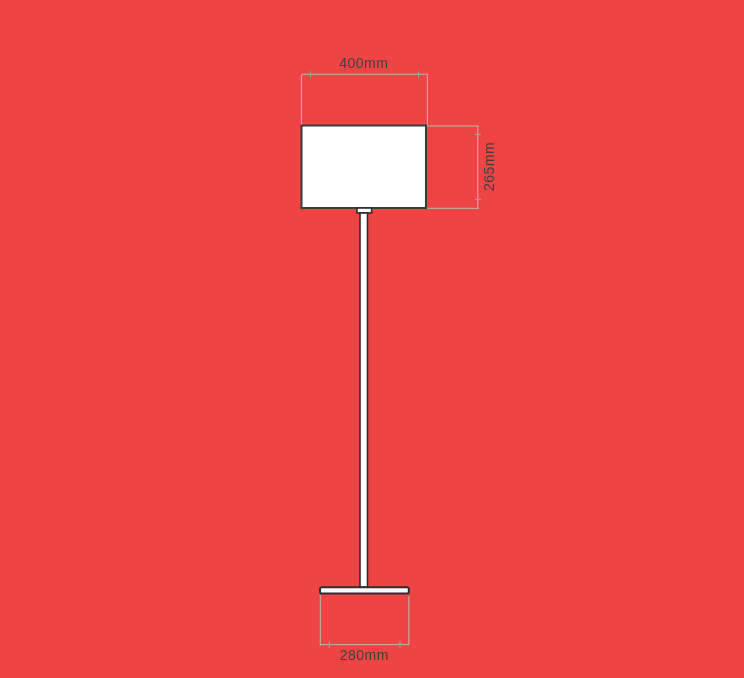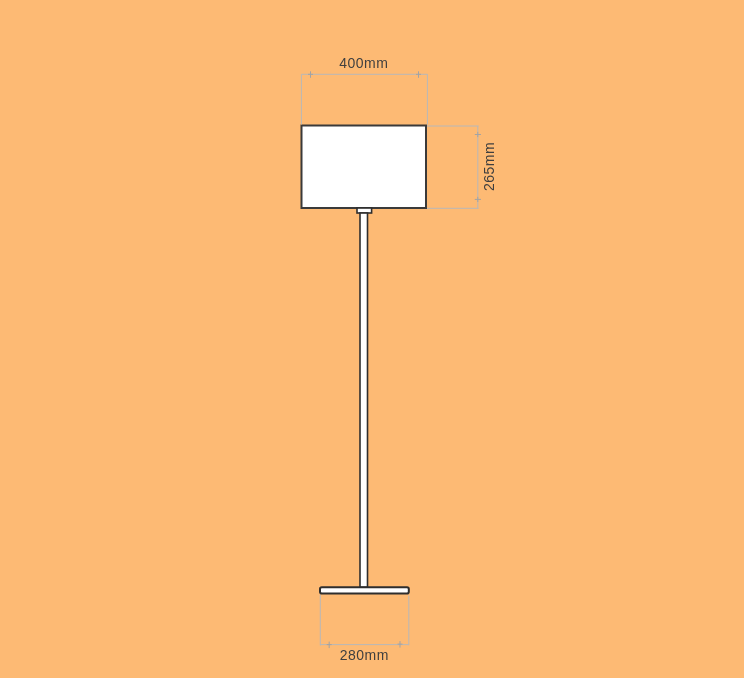--- a/index.html
+++ b/index.html
@@ -1,16 +1,16 @@
 <!DOCTYPE html>
 <html><head>
 <meta charset="utf-8">
 <style>
   html,body{margin:0;padding:0;background:#ffffff;}
-  .page{width:744px;height:678px;position:relative;background:#fdba74;overflow:hidden;}
+  .page{width:744px;height:678px;position:relative;background:#ef4444;overflow:hidden;}
   svg{position:absolute;left:0;top:0;}
   text{font-family:"Liberation Sans",sans-serif;fill:#3f3f3f;}
 </style>
 </head>
 <body>
 <div class="page">
 <svg width="744" height="678" viewBox="0 0 744 678">
 
   <g>
     <rect x="301.5" y="125.5" width="124.5" height="82.5" fill="#ffffff" stroke="#3a3a3a" stroke-width="2"></rect>

